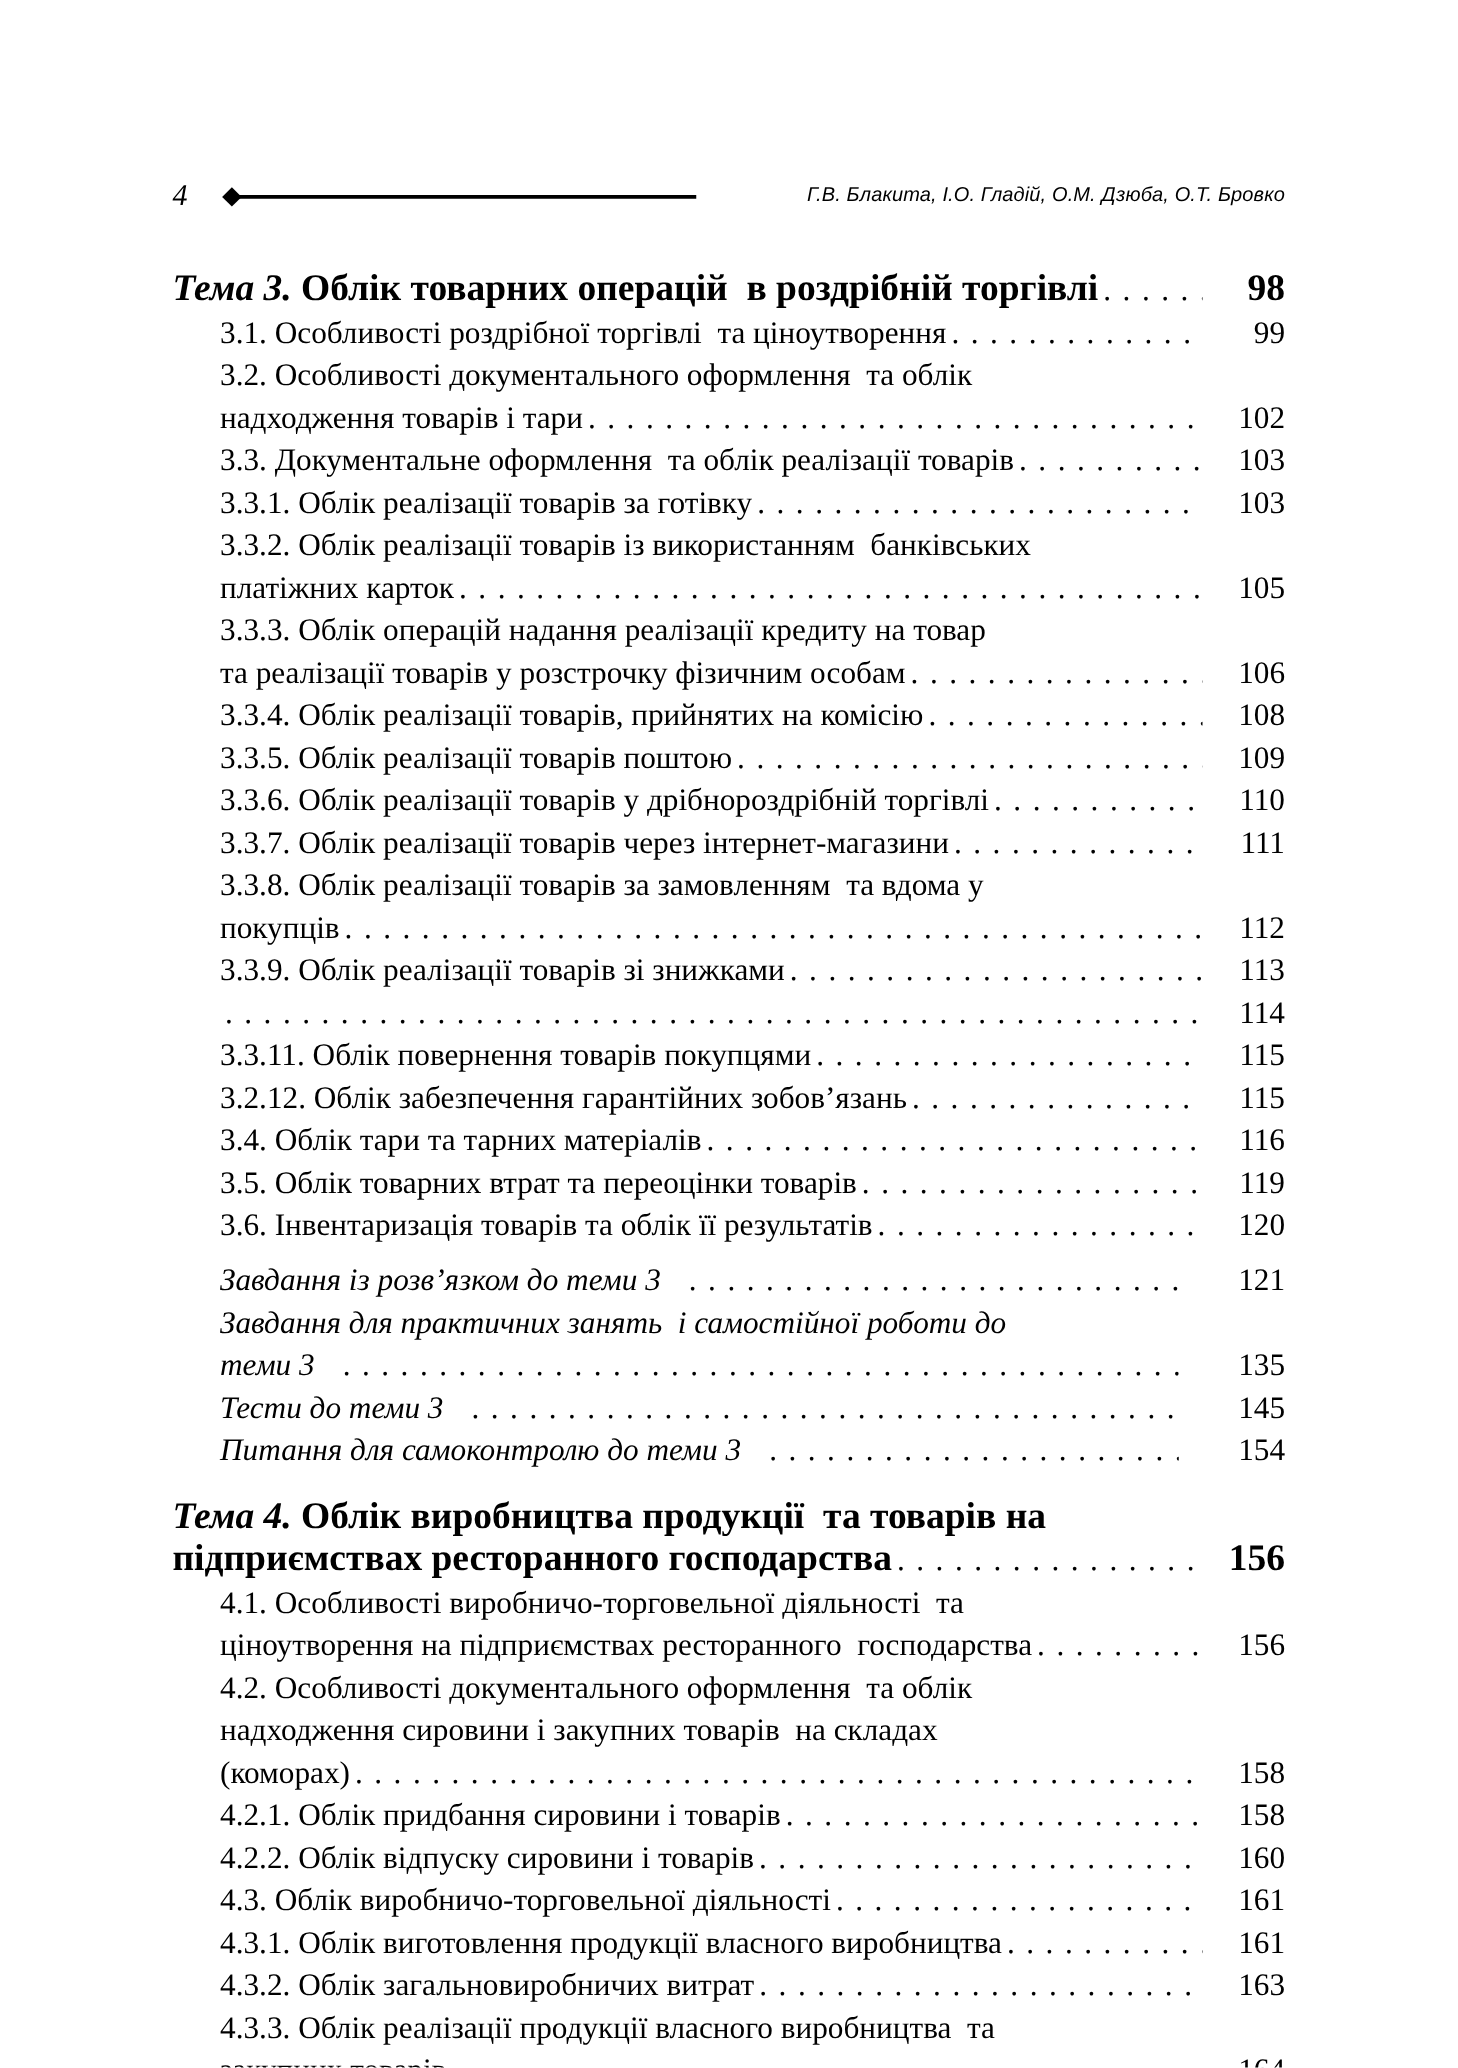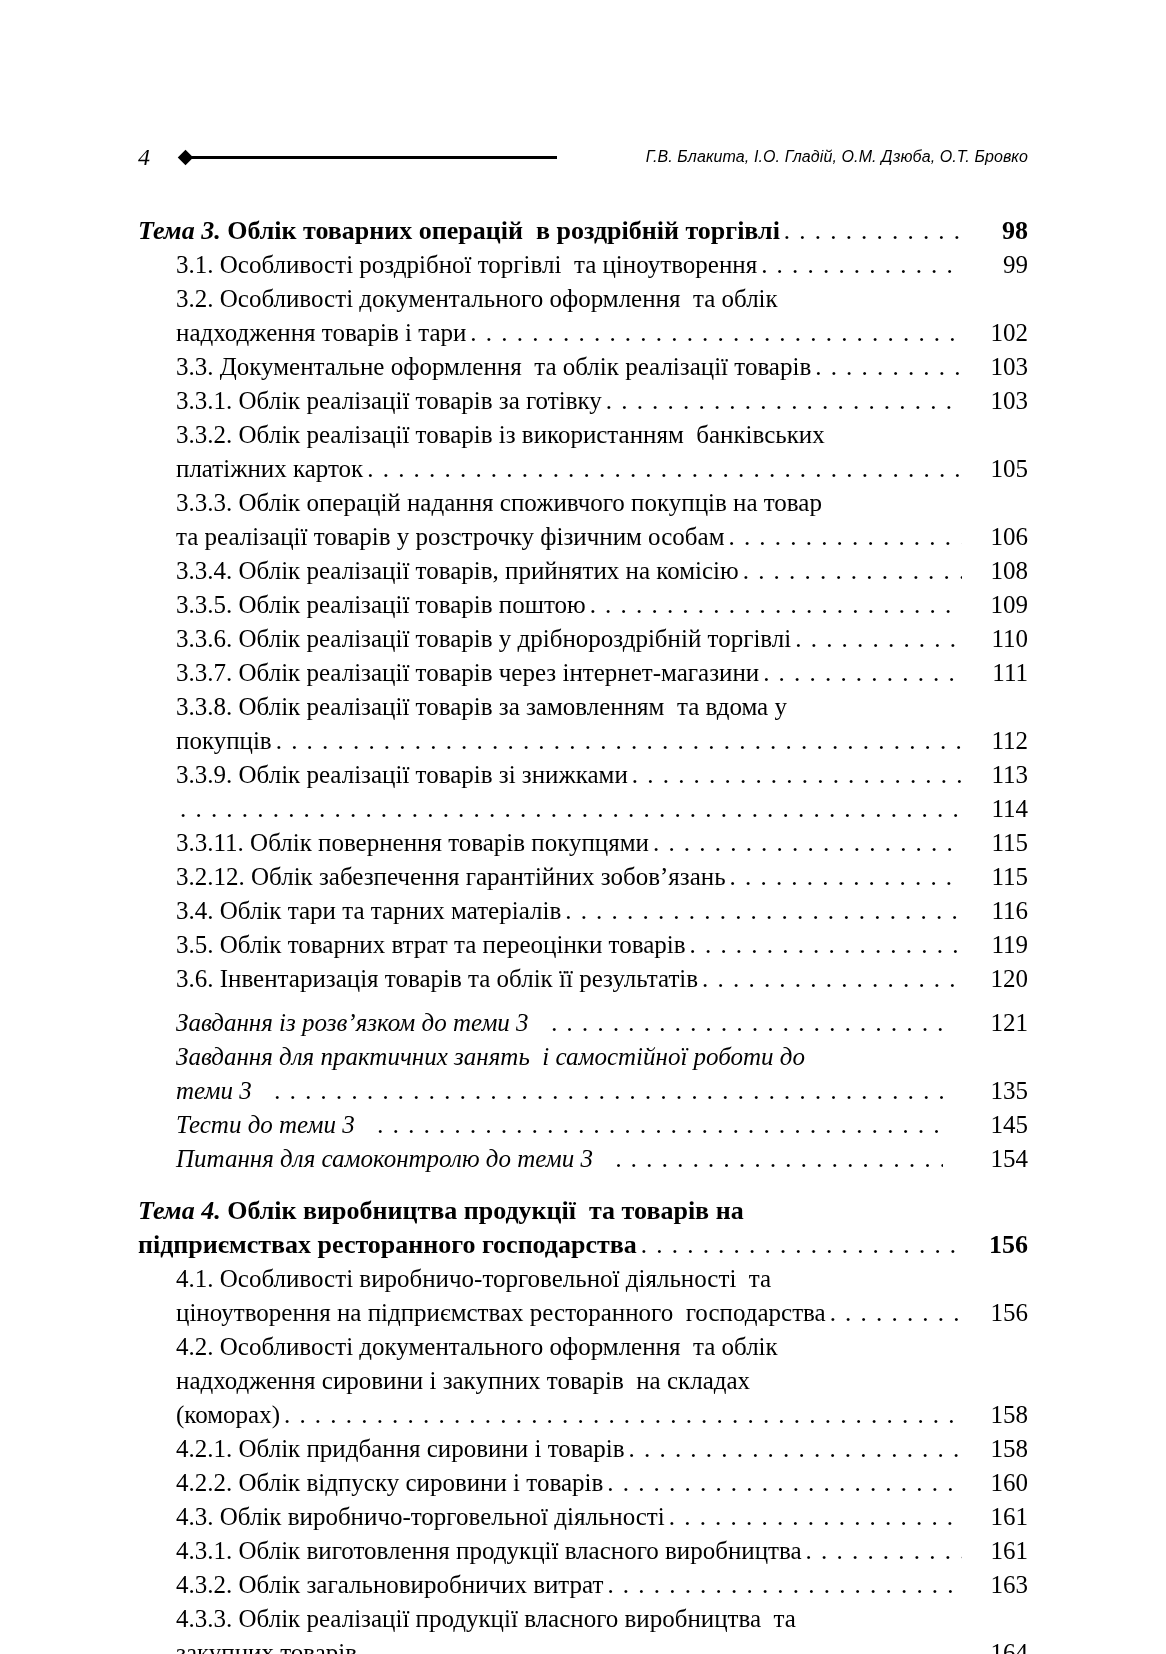--- a/index.html
+++ b/index.html
@@ -120,21 +120,21 @@
   .line .pg {
     flex: 0 0 auto;
     width: 62px;
     text-align: right;
     white-space: nowrap;
   }
   .line .pg.blank { color: transparent; }
 
   
   .lvl-theme .txt,
-  .lvl-theme .pg { font-weight: bold; font-size: 26px; }
+  .lvl-theme .pg { font-weight: bold; font-size: 30px; }
   .lvl-theme { margin-left: 0; }
   .lvl-theme .theme-no { font-style: italic; font-weight: bold; }
 
   .lvl-sec { margin-left: 38px; width: calc(100% - 38px); }
   .lvl-sub { margin-left: 38px; width: calc(100% - 38px); align-items: flex-end; }
   .lvl-ital { margin-left: 38px; width: calc(100% - 38px); font-style: italic; gap: 19px; }
   .lvl-ital .txt { font-style: italic; }
   .lvl-ital .pg  { font-style: normal; }
 
   .blockgap-top { margin-top: 18px; }
@@ -201,21 +201,21 @@
             <span class="pg blank"></span>
           </div>
           <div class="line lvl-sub">
             <span class="txt">платіжних карток</span>
             <span class="dots">..........................................................................................</span>
             <span class="pg">105</span>
           </div>
         </div>
         <div class="entry">
           <div class="line lvl-sub">
-            <span class="txt">3.3.3. Облік операцій надання споживчого покупців на товар</span>
+            <span class="txt">3.3.3. Облік операцій надання реалізації кредиту на товар</span>
             <span class="dots empty"></span>
             <span class="pg blank"></span>
           </div>
           <div class="line lvl-sub">
             <span class="txt">та реалізації товарів у розстрочку фізичним особам</span>
             <span class="dots">..........................................................................................</span>
             <span class="pg">106</span>
           </div>
         </div>
         <div class="entry">

